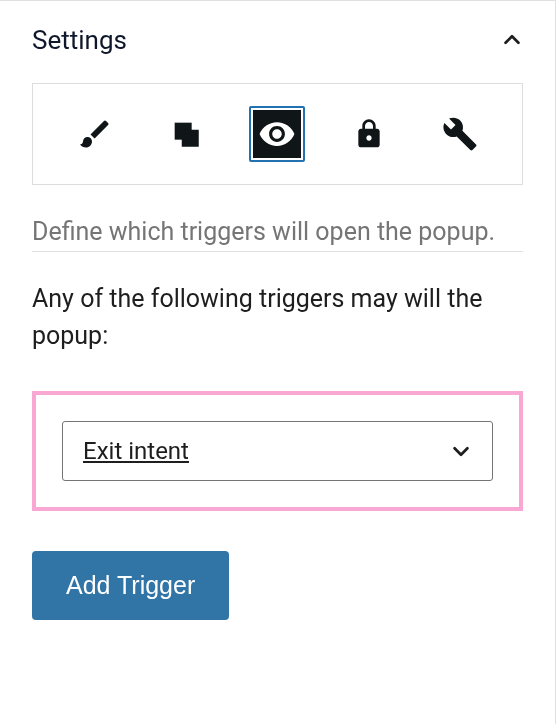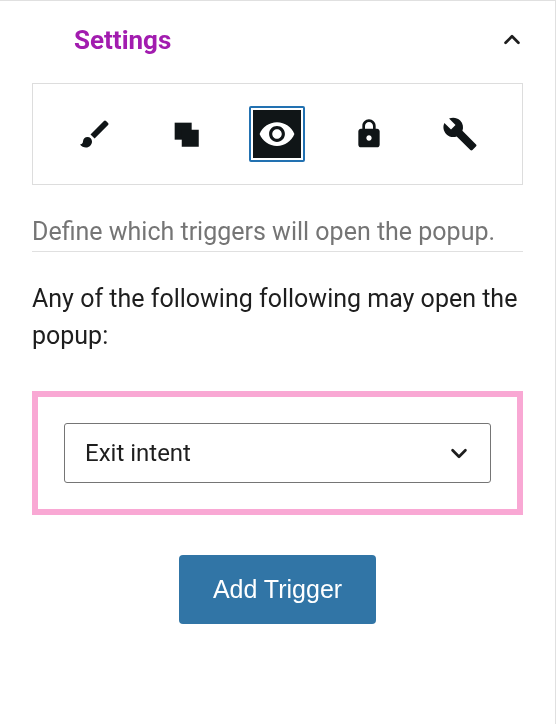--- a/index.html
+++ b/index.html
@@ -17,23 +17,22 @@
     }
     .panel-header {
       display: flex;
       align-items: center;
       justify-content: space-between;
       padding: 24px 0 28px 0;
       cursor: pointer;
     }
     .panel-title {
       font-size: 26px;
-      font-weight: 700;
-      color: #a21caf;
-      margin-left: 42px;
+      font-weight: 400;
+      color: #0f172a;
     }
     .chevron-up {
       width: 22px;
       height: 22px;
     }
     .tabs-box {
       border: 1px solid #ddd;
       display: flex;
       justify-content: space-around;
       align-items: center;
@@ -72,23 +71,24 @@
       background: #e0e0e0;
       margin-bottom: 28px;
     }
     .section-label {
       font-size: 25px;
       color: #1e1e1e;
       line-height: 1.5;
       margin-bottom: 36px;
     }
     .trigger-container {
-      border: 6px solid #f9a8d4;
+      border: 4px solid #f9a8d4;
       padding: 26px;
       margin-bottom: 40px;
+      text-decoration: underline;
     }
     .select-wrap {
       position: relative;
       width: 100%;
     }
     .select {
       width: 100%;
       border: 1px solid #757575;
       border-radius: 3px;
       padding: 15px 20px;
@@ -99,21 +99,21 @@
       display: flex;
       align-items: center;
       justify-content: space-between;
     }
     .select-chevron {
       width: 22px;
       height: 22px;
     }
     .add-btn-row {
       display: flex;
-      justify-content: center;
+      justify-content: flex-start;
     }
     .add-btn {
       background: #3175a6;
       color: #fff;
       border: none;
       border-radius: 4px;
       padding: 20px 34px;
       font-size: 25px;
       cursor: pointer;
     }
@@ -171,21 +171,21 @@
           <path d="M22.7 19l-9.1-9.1c.9-2.3.4-5-1.5-6.9-2-2-5-2.4-7.4-1.3L9 6 6 9 1.6 4.7C.4 7.1.9 10.1 2.9 12.1c1.9 1.9 4.6 2.4 6.9 1.5l9.1 9.1c.4.4 1 .4 1.4 0l2.3-2.3c.5-.4.5-1.1.1-1.4z"></path>
         </svg>
       </span>
     </div>
   </div>
 
   <p class="desc-text">Define which triggers will open the popup.</p>
 
   <div class="divider"></div>
 
-  <p class="section-label">Any of the following following may open the popup:</p>
+  <p class="section-label">Any of the following triggers may will the popup:</p>
 
   <div class="trigger-container">
     <div class="select-wrap">
       <div class="select">
         <span>Exit intent</span>
         <span>
           <svg class="select-chevron" viewBox="0 0 24 24" fill="none" stroke="#1e1e1e" stroke-width="3" stroke-linecap="round" stroke-linejoin="round">
             <polyline points="5 9 12 16 19 9"></polyline>
           </svg>
         </span>

